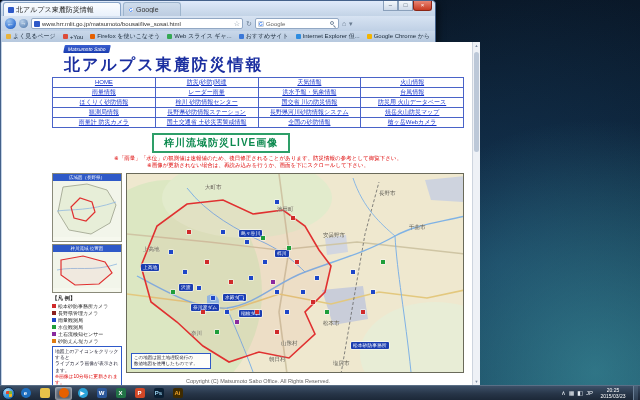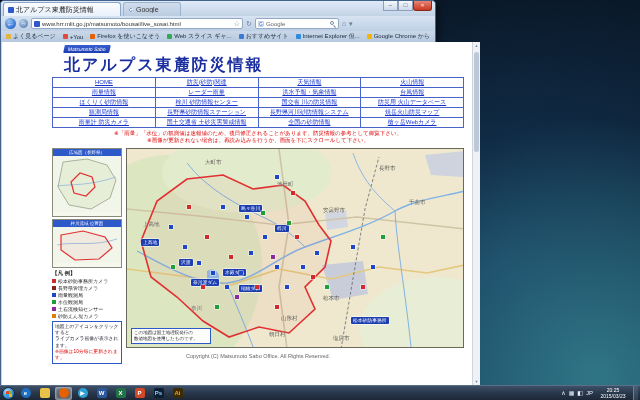--- a/index.html
+++ b/index.html
@@ -203,20 +203,21 @@
             <a class="navcell">観測局情報</a>
             <a class="navcell">長野県砂防情報ステーション</a>
             <a class="navcell">長野県河川砂防情報システム</a>
             <a class="navcell">焼岳火山防災マップ</a>
             <a class="navcell">雨量計 防災カメラ</a>
             <a class="navcell">国土交通省 土砂災害警戒情報</a>
             <a class="navcell">全国の砂防情報</a>
             <a class="navcell">槍ヶ岳Webカメラ</a>
           </div>
 
+        <div class="live-heading">梓川流域防災LIVE画像</div>
         <div class="notices">
           <div>※「雨量」「水位」の観測値は速報値のため、後日修正されることがあります。防災情報の参考として御覧下さい。</div>
           <div>※画像が更新されない場合は、再読み込みを行うか、画面を下にスクロールして下さい。</div>
         </div>
 
         <div class="map-section">
           <div class="left-col">
 
             <div class="inset">
               <div class="inset-caption">広域図（長野県）</div>

